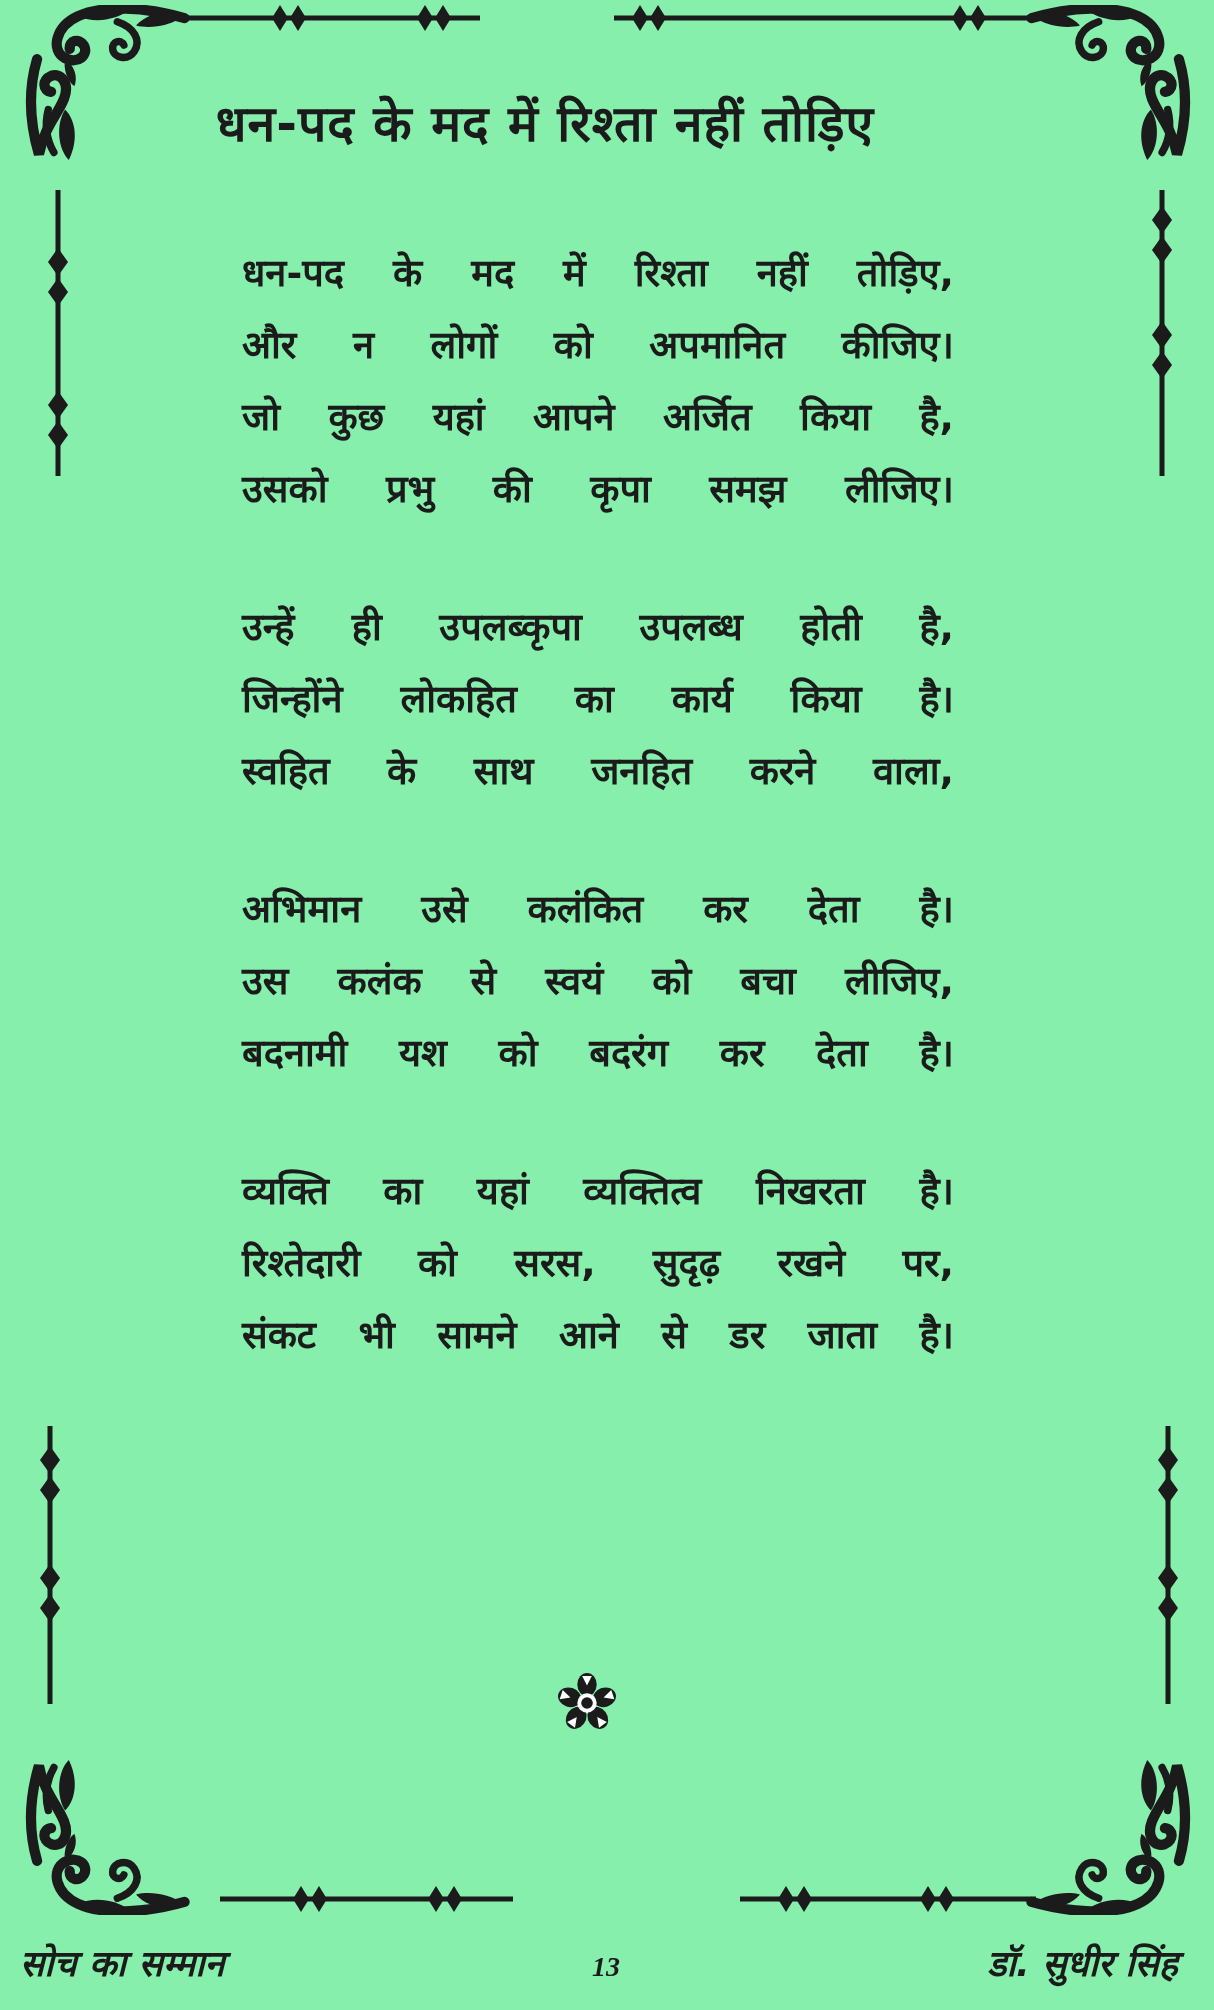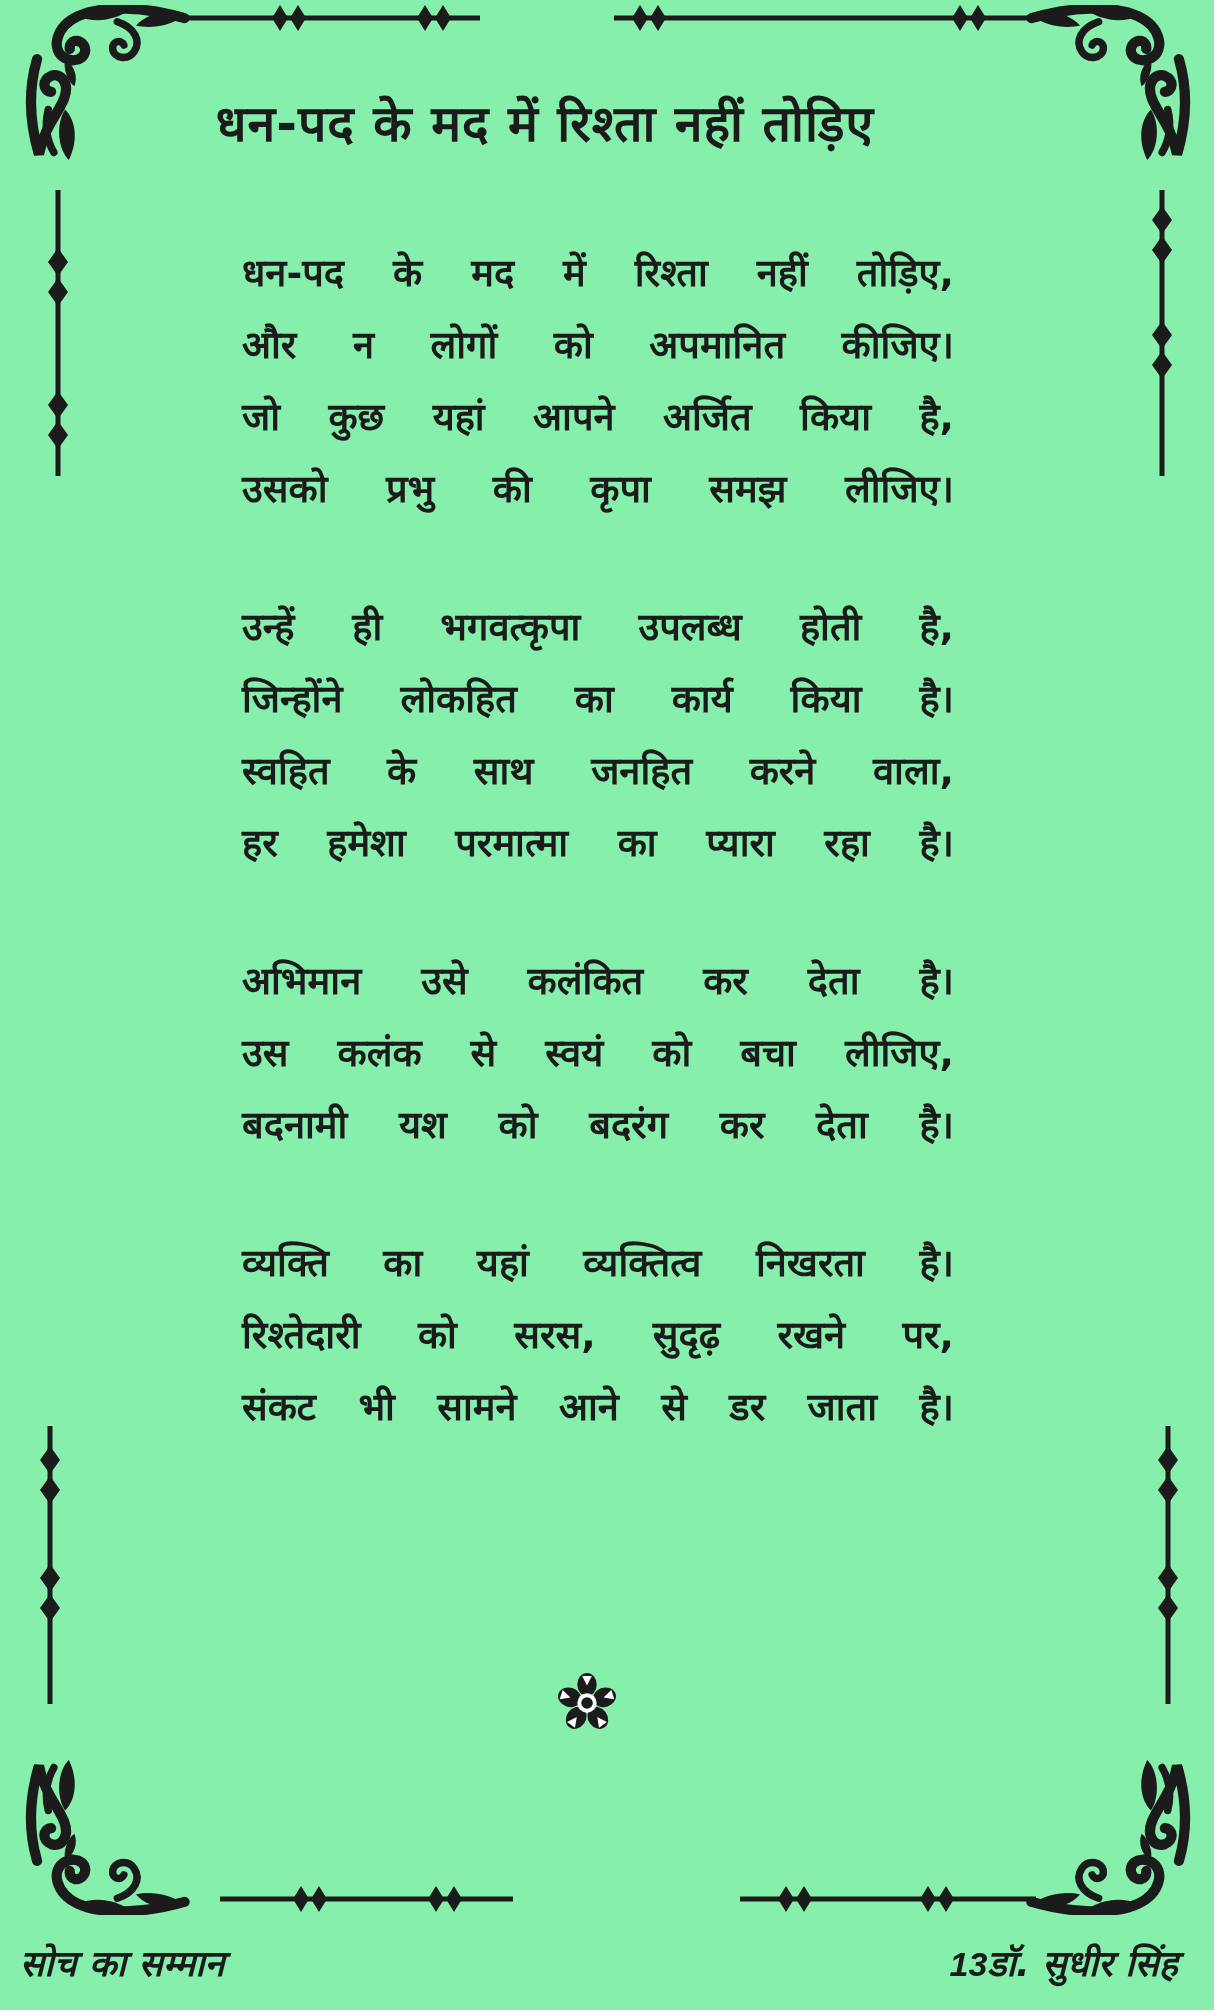--- a/index.html
+++ b/index.html
@@ -53,22 +53,22 @@
   }
   .flower{position:absolute;left:556px;top:1672px;width:62px;height:62px;}
 
   .footer{
     position:absolute;left:20px;top:1938px;width:1158px;
     display:flex;align-items:baseline;
     font-style:italic;font-weight:700;font-size:36px;
   }
   .footer .book{flex:0 0 auto;}
   .footer .pageno{
-    flex:1 1 auto;text-align:right;
-    font-family:Liberation Sans, sans-serif;font-size:34px;font-weight:700;
+    flex:1 1 auto;text-align:center;
+    font-family:Liberation Serif, serif;font-size:28px;font-weight:700;
   }
   .footer .author{flex:0 0 auto;}
 </style>
 </head>
 <body>
 
 <div class="page">
 
   <svg width="0" height="0" style="position:absolute">
     <defs>
@@ -180,24 +180,23 @@
   <div class="title">धन-पद के मद में रिश्ता नहीं तोड़िए</div>
 
   <div class="poem">
     <div class="stanza">
       <div class="poem-line">धन-पद के मद में रिश्ता नहीं तोड़िए,</div>
       <div class="poem-line">और न लोगों को अपमानित कीजिए।</div>
       <div class="poem-line">जो कुछ यहां आपने अर्जित किया है,</div>
       <div class="poem-line">उसको प्रभु की कृपा समझ लीजिए।</div>
     </div>
     <div class="stanza">
-      <div class="poem-line">उन्हें ही भगवत्कृपा उपलब्ध होती है,</div>
+      <div class="poem-line">उन्हें ही उपलब्कृपा उपलब्ध होती है,</div>
       <div class="poem-line">जिन्होंने लोकहित का कार्य किया है।</div>
       <div class="poem-line">स्वहित के साथ जनहित करने वाला,</div>
-      <div class="poem-line">हर हमेशा परमात्मा का प्यारा रहा है।</div>
     </div>
     <div class="stanza">
       <div class="poem-line">अभिमान उसे कलंकित कर देता है।</div>
       <div class="poem-line">उस कलंक से स्वयं को बचा लीजिए,</div>
       <div class="poem-line">बदनामी यश को बदरंग कर देता है।</div>
     </div>
     <div class="stanza">
       <div class="poem-line">व्यक्ति का यहां व्यक्तित्व निखरता है।</div>
       <div class="poem-line">रिश्तेदारी को सरस, सुदृढ़ रखने पर,</div>
       <div class="poem-line">संकट भी सामने आने से डर जाता है।</div>

